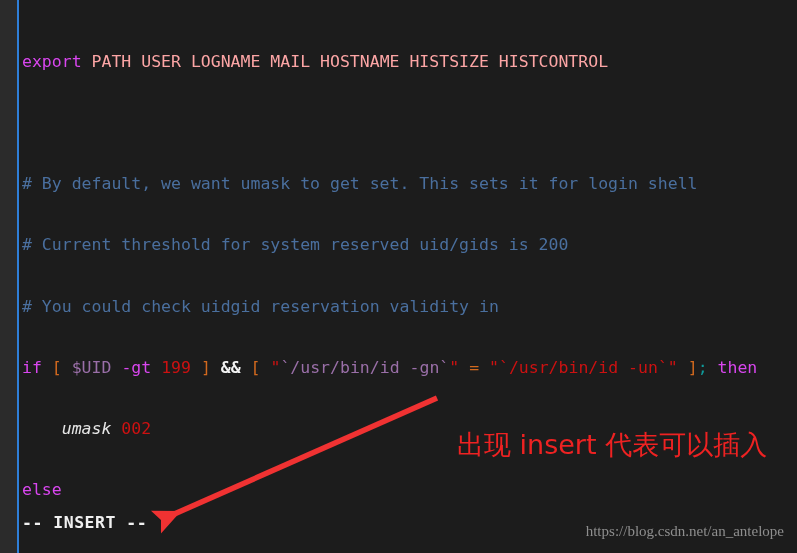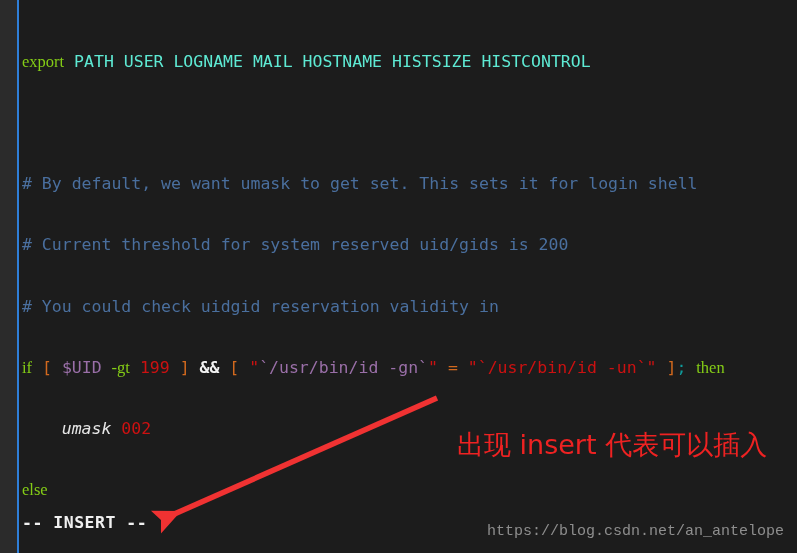--- a/index.html
+++ b/index.html
@@ -35,22 +35,22 @@
     left: 22px;
     top: 11px;
     width: 775px;
     font-size: 16.5px;
     line-height: 20.4px;
     white-space: pre;
     letter-spacing: 0px;
   }
   .ln { display: block; height: 20.4px; }
   
-  .kw   { color: #84cc16; font-family: Liberation Serif, serif; }          
-  .id   { color: #5eead4; }          
+  .kw   { color: #d946ef; }          
+  .id   { color: #fca5a5; }          
   .cm   { color: #4a6f9e; }          
   .var  { color: #9a6fa8; }          
   .num  { color: #cc1111; }          
   .str  { color: #cc1111; }          
   .pl   { color: #e6e6e6; font-style: italic; }          
   .op   { color: #d2691e; }          
   .amp  { color: #f2f2f2; font-weight: 700; }
   .semi { color: #0f9b9b; }
 
   #statusline {
@@ -73,21 +73,21 @@
     font-family: "DejaVu Sans", "Liberation Sans", sans-serif;
     font-size: 27px;
     line-height: 37px;
     font-weight: 400;
   }
   #watermark {
     position: absolute;
     right: 13px;
     top: 523px;
     color: #8e8e8e;
-    font-family: Liberation Mono, monospace;
+    font-family: Liberation Serif, serif;
     font-size: 15px;
     text-align: right;
   }
   #arrow-layer {
     position: absolute;
     left: 0; top: 0;
     width: 797px; height: 553px;
     pointer-events: none;
   }
 </style>

